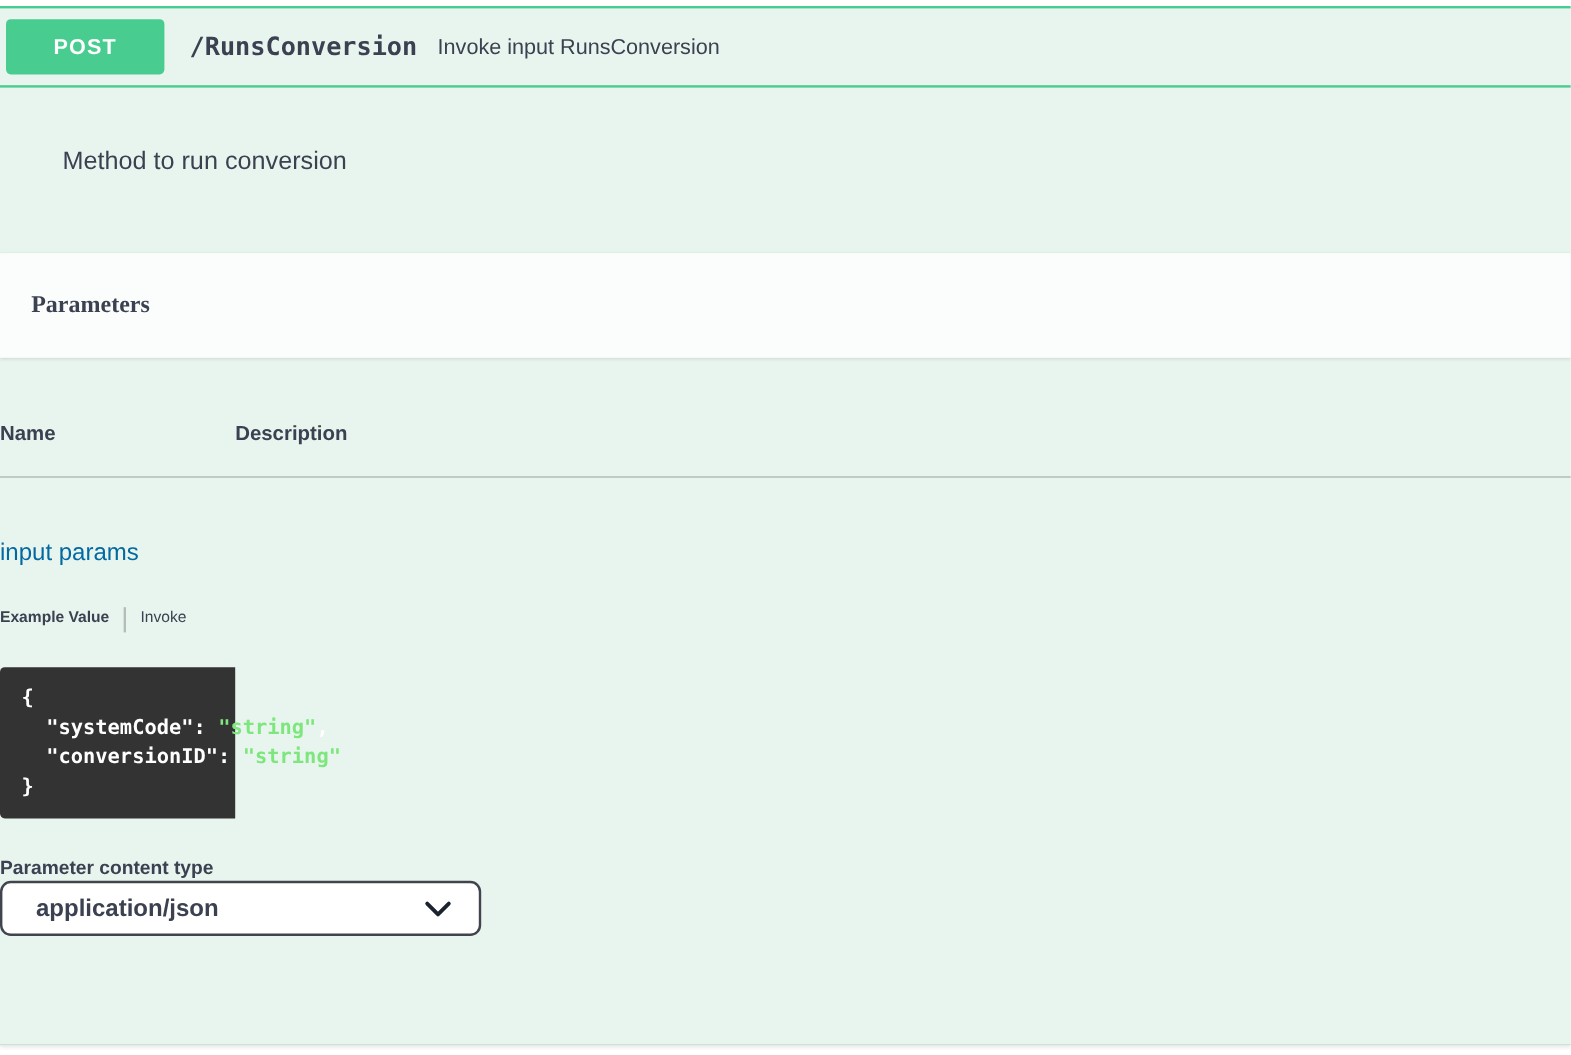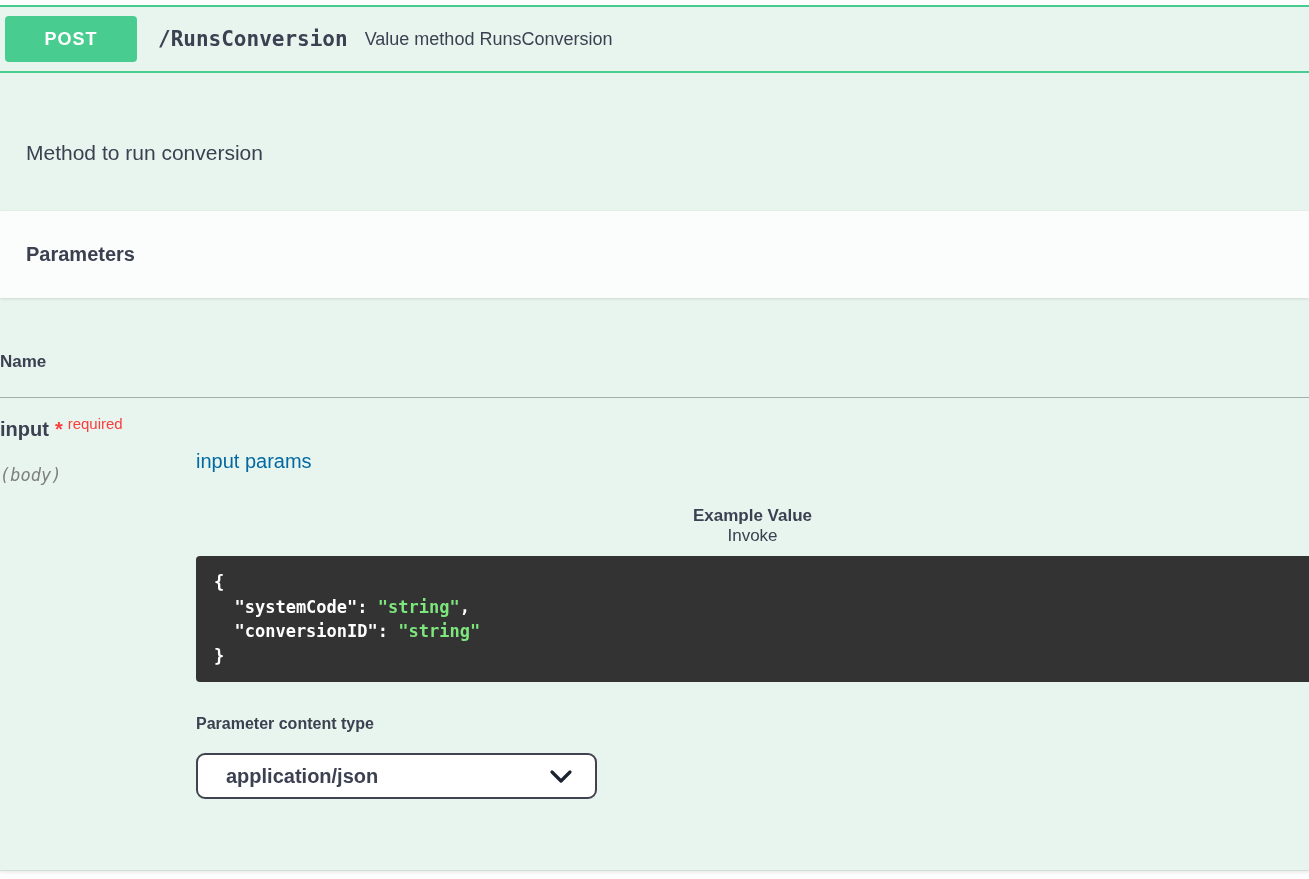--- a/index.html
+++ b/index.html
@@ -47,32 +47,34 @@
     text-decoration: none;
   }
   .endpoint-summary-text {
     margin-left: 17px;
     font-size: 18px;
     color: #3b4151;
   }
   
   .opblock-description {
     height: 138px;
-    padding: 68px 0 0 26px;
+    padding: 50px 0 0 26px;
     font-size: 21px;
     color: #3b4151;
+    margin-left: 26px;
   }
   
   .section-header {
     height: 87px;
     background: rgba(255,255,255,0.82);
     box-shadow: 0 1px 3px rgba(0,0,0,0.12);
     display: flex;
     align-items: center;
     padding-left: 26px;
+    font-family: Liberation Serif, serif;
   }
   .section-header h4 {
     font-size: 20px;
     font-weight: 700;
     color: #3b4151;
   }
   
   .section-body { }
   .param-head-row {
     display: grid;
@@ -118,25 +120,23 @@
   .param-desc {
     margin-top: 30px;
     font-size: 20px;
     line-height: 27px;
     color: #0369a1;
   }
   
   .tabs {
     margin-top: 31px;
     display: flex;
-    align-items: center;
-    font-size: 17px;
+    font-size: 13px;
     color: #3b4151;
     height: 24px;
-    flex-direction: column;
   }
   .tab { cursor: pointer; }
   .tab.active { font-weight: 700; }
   .tab-divider {
     display: inline-block;
     width: 2px; height: 21px;
     background: #b5bdb9;
     margin: 0 12px;
   }
   
@@ -156,21 +156,21 @@
   .tok-white { color: #ffffff; }
   .tok-green { color: #7de67d; }
   
   .ct-label {
     margin-top: 33px;
     font-size: 16px;
     font-weight: 700;
     color: #3b4151;
   }
   .select-wrap {
-    margin-top: 20px;
+    margin-top: 1px;
     position: relative;
     width: 401px;
     height: 46px;
   }
   .select-wrap select {
     -webkit-appearance: none;
     -moz-appearance: none;
     appearance: none;
     width: 100%; height: 46px;
     background: #ffffff;
@@ -190,45 +190,40 @@
   }
 </style>
 </head>
 <body>
 
 <div class="opblock">
 
   <div class="opblock-summary">
     <span class="method-badge">POST</span>
     <a class="endpoint-path" href="#">/RunsConversion</a>
-    <span class="endpoint-summary-text">Value method RunsConversion</span>
+    <span class="endpoint-summary-text">Invoke input RunsConversion</span>
   </div>
 
   <div class="opblock-description">
     <p>Method to run conversion</p>
   </div>
 
   <div class="section-header">
     <h4>Parameters</h4>
   </div>
 
   <div class="section-body">
 
     <div class="param-head-row">
       <div>Name</div>
+      <div>Description</div>
     </div>
 
     <div class="param-row">
 
-      <div class="cell-name">
-        <div class="param-name-line">
-          <span class="param-name">input</span><span class="required-star">*</span><span class="required-label">required</span>
-        </div>
-        <div class="param-in">(body)</div>
-      </div>
 
       <div class="cell-desc">
         <div class="param-desc">input params</div>
 
         <div class="tabs">
           <span class="tab active">Example Value</span>
           <span class="tab-divider"></span>
           <span class="tab">Invoke</span>
         </div>
 

